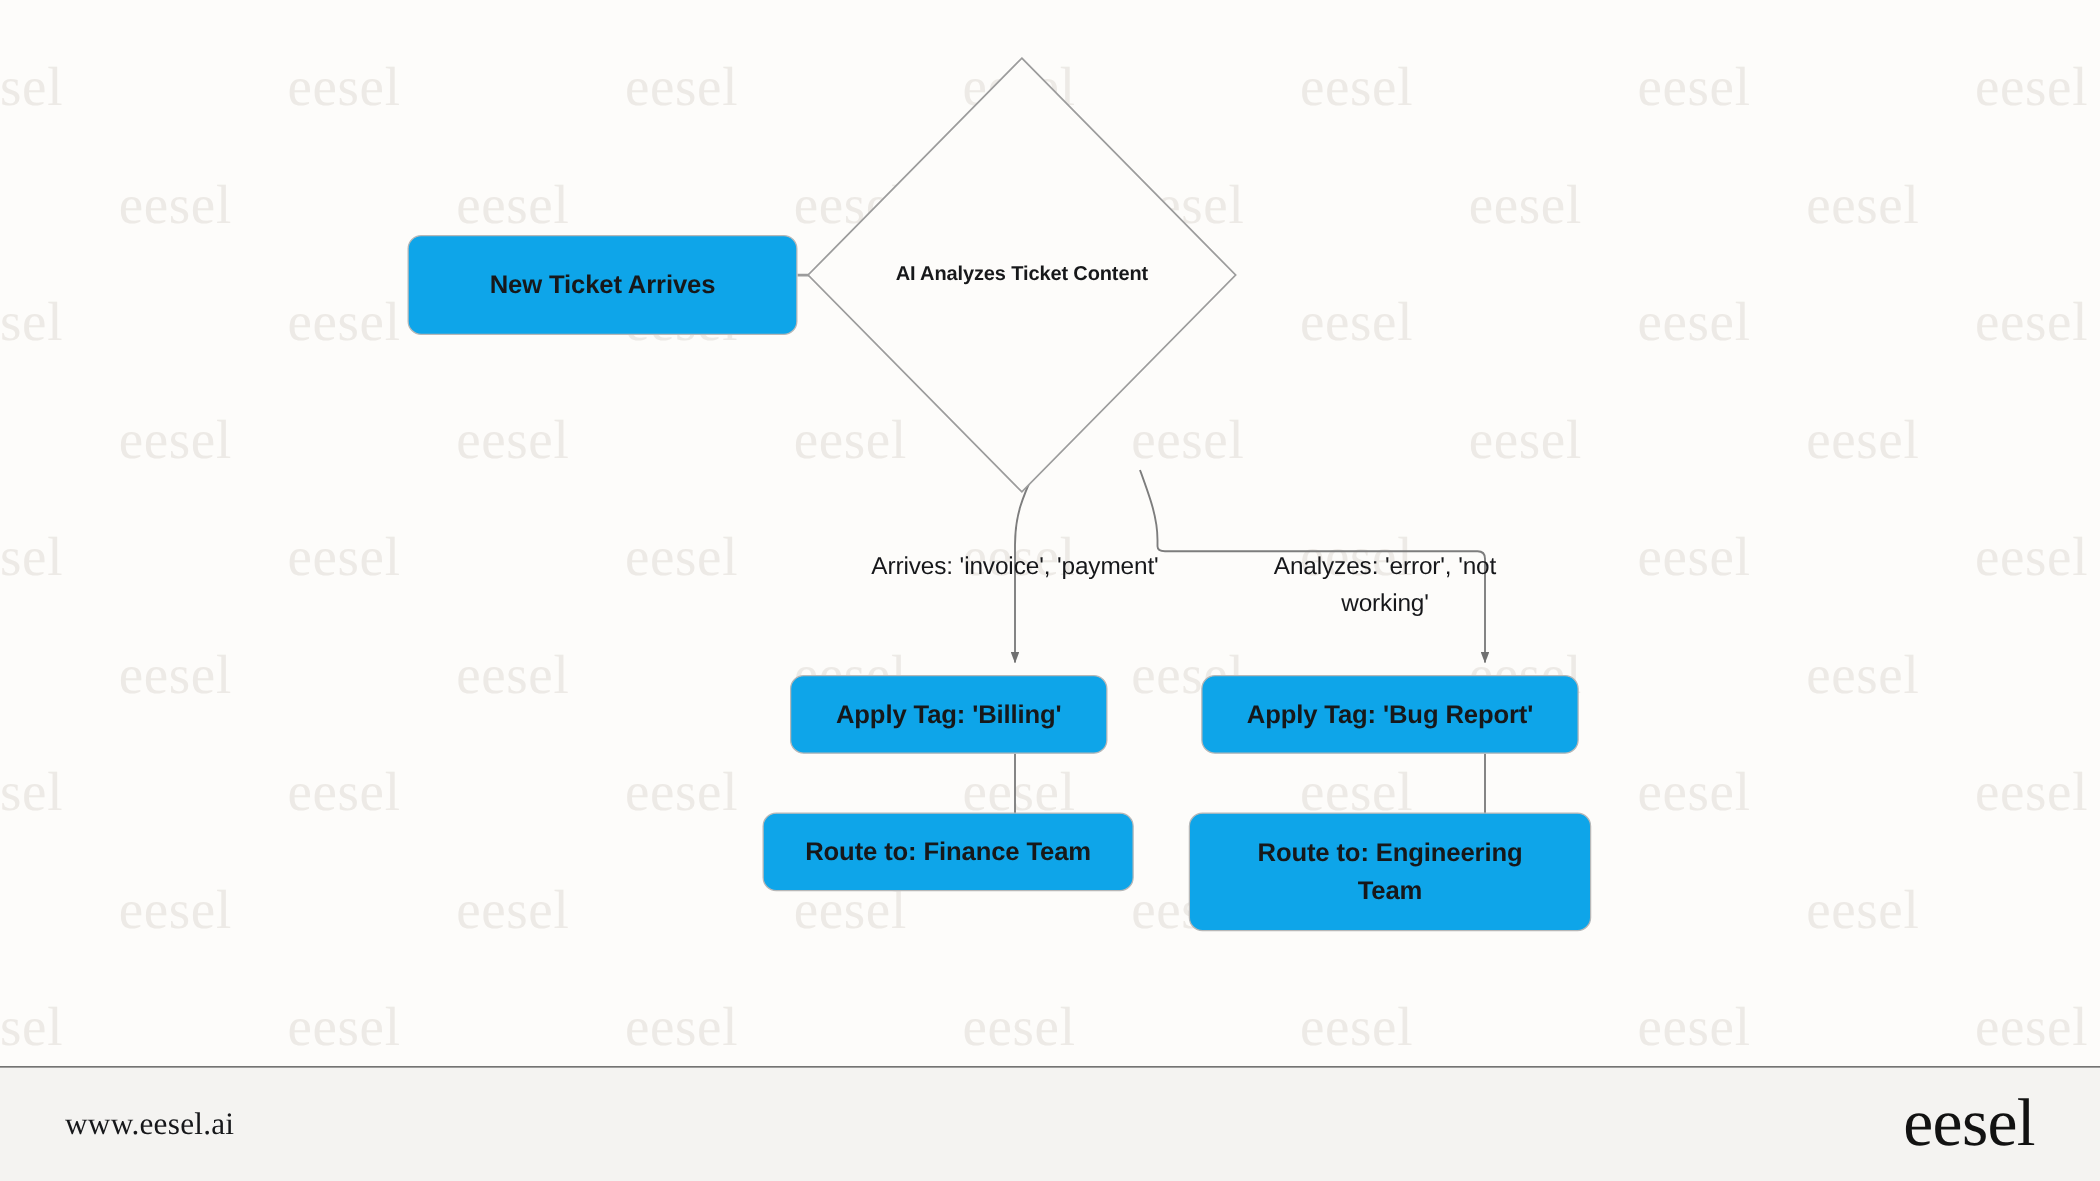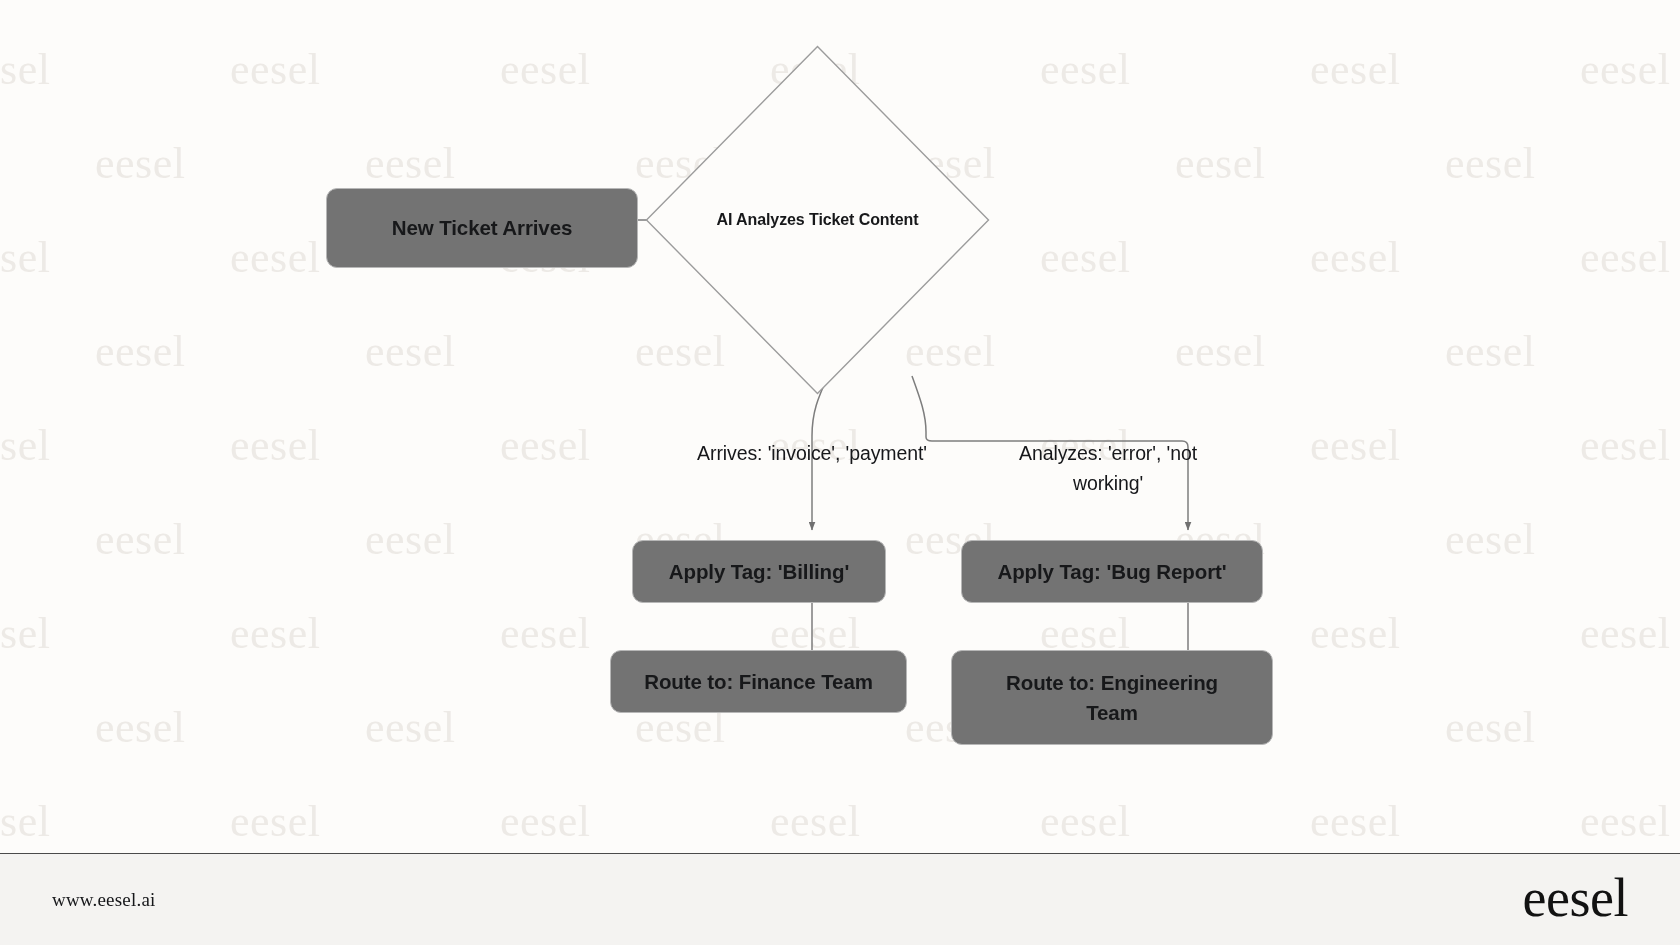--- a/index.html
+++ b/index.html
@@ -60,21 +60,21 @@
   }
 
   
   .node {
     position: absolute;
     z-index: 3;
     display: flex;
     align-items: center;
     justify-content: center;
     text-align: center;
-    background: #737373;
+    background: #0ea5e9;
     border: 1.3px solid #B7B7B7;
     border-radius: 11px;
     font-weight: bold;
     font-size: 20.5px;
     color: #17181A;
     line-height: 1.42;
     padding: 6px 6px;
     letter-spacing: -0.1px;
   }
 
@@ -126,21 +126,21 @@
     background: #F4F3F1;
     border-top: 1.6px solid #4A4A4A;
     z-index: 5;
     display: flex;
     align-items: center;
     justify-content: space-between;
     padding: 0 52px;
   }
   #footer-url {
     font-family: "Liberation Serif", serif;
-    font-size: 19px;
+    font-size: 25px;
     color: #16171A;
     letter-spacing: 0.2px;
   }
   #footer-logo {
     font-family: "Liberation Serif", serif;
     font-size: 54px;
     color: #121212;
     letter-spacing: -0.5px;
     line-height: 1;
     padding-bottom: 4px;

